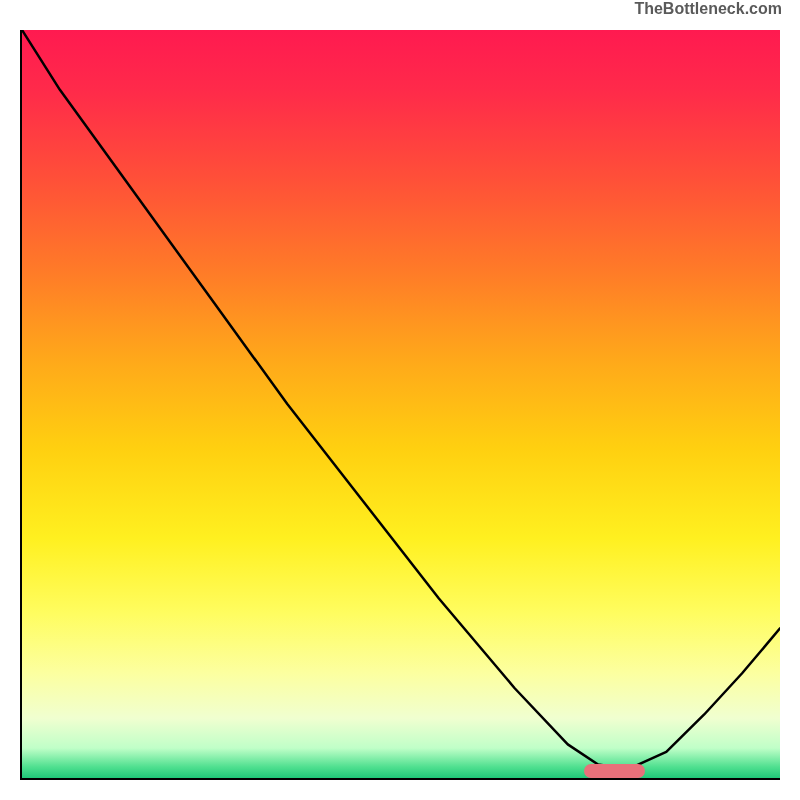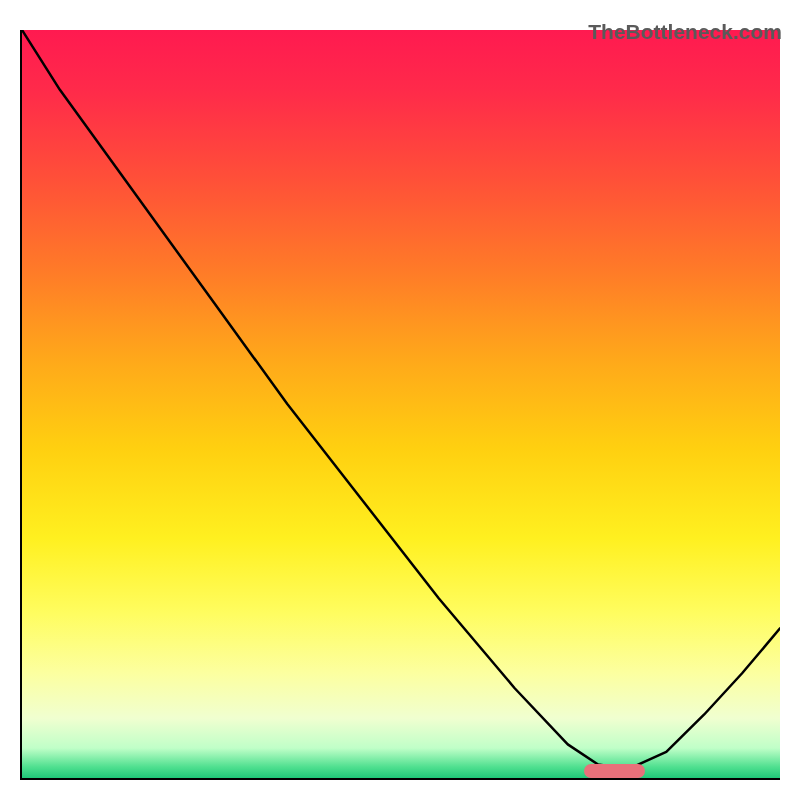--- a/index.html
+++ b/index.html
@@ -5,23 +5,23 @@
   * { margin: 0; padding: 0; box-sizing: border-box; }
   body {
     width: 800px;
     height: 800px;
     background: #ffffff;
     position: relative;
     font-family: Arial, sans-serif;
   }
   .watermark {
     position: absolute;
-    top: 20px;
+    top: 0;
     right: 18px;
-    font-size: 21px;
+    font-size: 16px;
     font-weight: bold;
     color: #5a5a5a;
     z-index: 10;
   }
   .plot-area {
     position: absolute;
     top: 30px;
     left: 20px;
     width: 760px;
     height: 750px;

